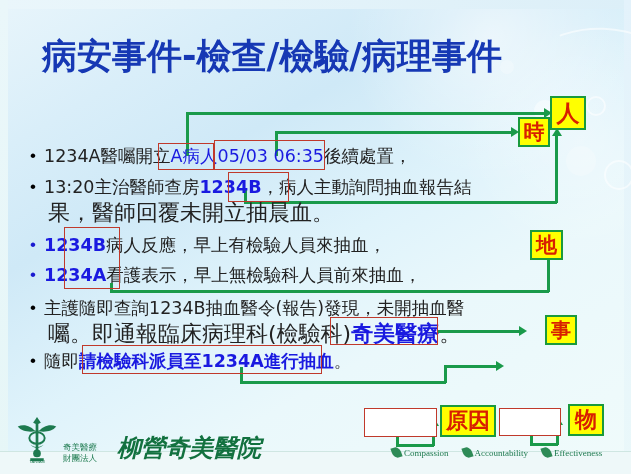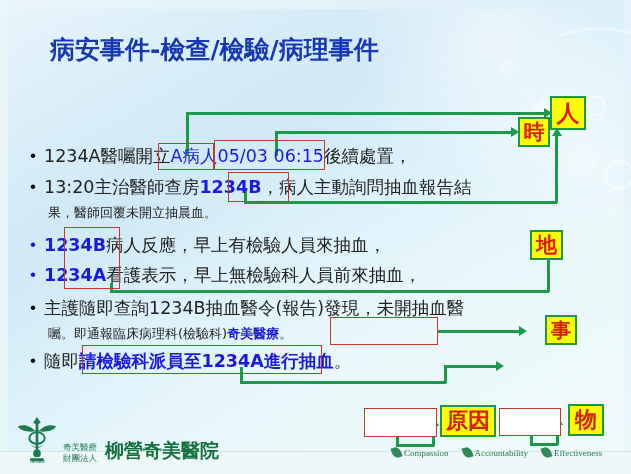--- a/index.html
+++ b/index.html
@@ -23,34 +23,34 @@
   #frame-bottom{position:absolute;left:0;bottom:0;width:631px;height:22px;background:#eef8f9;}
   #frame-bottom-line{position:absolute;left:0;bottom:22px;width:631px;height:1px;background:#cfe6e2;}
 
   
   .bubble{position:absolute;border-radius:50%;background:rgba(255,255,255,.45);}
   .bubble.ring{background:transparent;border:2px solid rgba(255,255,255,.55);}
   .swoosh{position:absolute;border-radius:50%;border:2px solid rgba(255,255,255,.5);
           border-color:rgba(255,255,255,.55) transparent transparent transparent;}
 
   #title{
-    position:absolute;left:50px;top:33px;
-    font-size:25px;font-weight:bold;color:#1638b4;
+    position:absolute;left:42px;top:33px;
+    font-size:35px;font-weight:bold;color:#1638b4;
     letter-spacing:0px;white-space:nowrap;
     font-family:"DejaVu Sans","Liberation Sans",sans-serif;
   }
 
   .bullet-row{position:absolute;display:flex;align-items:flex-start;}
   .dot{width:14px;flex:0 0 14px;font-size:17px;line-height:26px;color:#000;text-align:left;}
   .dot.blue{color:#1a1ad0;}
   .btext{font-size:17.5px;line-height:27px;color:#222;white-space:nowrap;
          font-family:"DejaVu Sans","Liberation Sans",sans-serif;}
   .hl{color:#1a1ae0;font-weight:bold;text-align:center;}
   .hl-thin{color:#1a1ae0;}
-  .cont{position:absolute;font-size:13px;line-height:27px;color:#222;white-space:nowrap;
+  .cont{position:absolute;font-size:22px;line-height:27px;color:#222;white-space:nowrap;
         font-family:"DejaVu Sans","Liberation Sans",sans-serif;}
 
   
   .redbox{position:absolute;border:1.4px solid #c0392b;box-sizing:border-box;}
   .redbox.filled{background:#ffffff;}
 
   
   .ybox{position:absolute;background:#ffff00;border:2px solid #1a9a3c;box-sizing:border-box;
         color:#d81f00;font-weight:bold;display:flex;align-items:center;justify-content:center;
         font-family:"DejaVu Sans","Liberation Sans",sans-serif;}
@@ -60,21 +60,21 @@
   .arrow-r{position:absolute;width:0;height:0;border-left:8px solid #1a9a4a;
            border-top:5px solid transparent;border-bottom:5px solid transparent;}
   .arrow-u{position:absolute;width:0;height:0;border-bottom:8px solid #1a9a4a;
            border-left:5px solid transparent;border-right:5px solid transparent;}
 
   
   #logo-wrap{position:absolute;left:14px;top:414px;display:flex;align-items:flex-end;}
   #logo-mark{width:46px;height:50px;flex:0 0 46px;}
   #logo-cn-small{font-size:8.5px;line-height:11px;color:#1d7a4f;margin-left:3px;
                  font-family:"DejaVu Sans","Liberation Sans",sans-serif;}
-  #logo-cn-big{font-size:19px;color:#12713f;margin-left:8px;font-weight:bold;
+  #logo-cn-big{font-size:24px;color:#12713f;margin-left:20px;font-weight:bold;font-style:italic;
                font-family:"DejaVu Sans","Liberation Sans",sans-serif;}
   #logo-en{position:absolute;left:62px;top:446px;font-size:13px;color:#1d7a4f;font-style:italic;
            font-family:"Liberation Serif","DejaVu Serif",serif;}
 
   #values{position:absolute;left:392px;top:447px;display:flex;gap:14px;align-items:center;justify-content:center;}
   .val{display:flex;align-items:center;gap:3px;font-size:9px;color:#1d7a4f;
        font-family:"Liberation Serif","DejaVu Serif",serif;}
   .leaf{width:9px;height:11px;background:#2e8b57;border-radius:0 60% 0 60%;transform:rotate(-20deg);}
 </style>
 </head>
@@ -130,21 +130,21 @@
   <div class="arrow-u" style="left:429px;top:418px;"></div>
 
   <div class="gl" style="left:530px;top:436px;width:2.5px;height:9px;"></div>
   <div class="gl" style="left:530px;top:443px;width:28px;height:2.5px;"></div>
   <div class="gl" style="left:556px;top:424px;width:2.5px;height:21px;"></div>
   <div class="arrow-u" style="left:553px;top:417px;"></div>
 
   <div class="bullet-row" style="left:30px;top:143px;">
     <span class="dot">•</span>
     <span class="btext">
-      <span>1234A醫囑開立</span><span class="hl-thin">A病人</span><span class="hl-thin">05/03 06:15</span><span>後續處置，</span>
+      <span>1234A醫囑開立</span><span class="hl-thin">A病人</span><span class="hl-thin">05/03 06:35</span><span>後續處置，</span>
     </span>
   </div>
 
   <div class="bullet-row" style="left:30px;top:174px;">
     <span class="dot">•</span>
     <span class="btext">
       <span>13:20主治醫師查房</span><span class="hl">1234B</span><span>，病人主動詢問抽血報告結</span>
     </span>
   </div>
   <div class="cont" style="left:48px;top:199px;">果，醫師回覆未開立抽晨血。</div>

